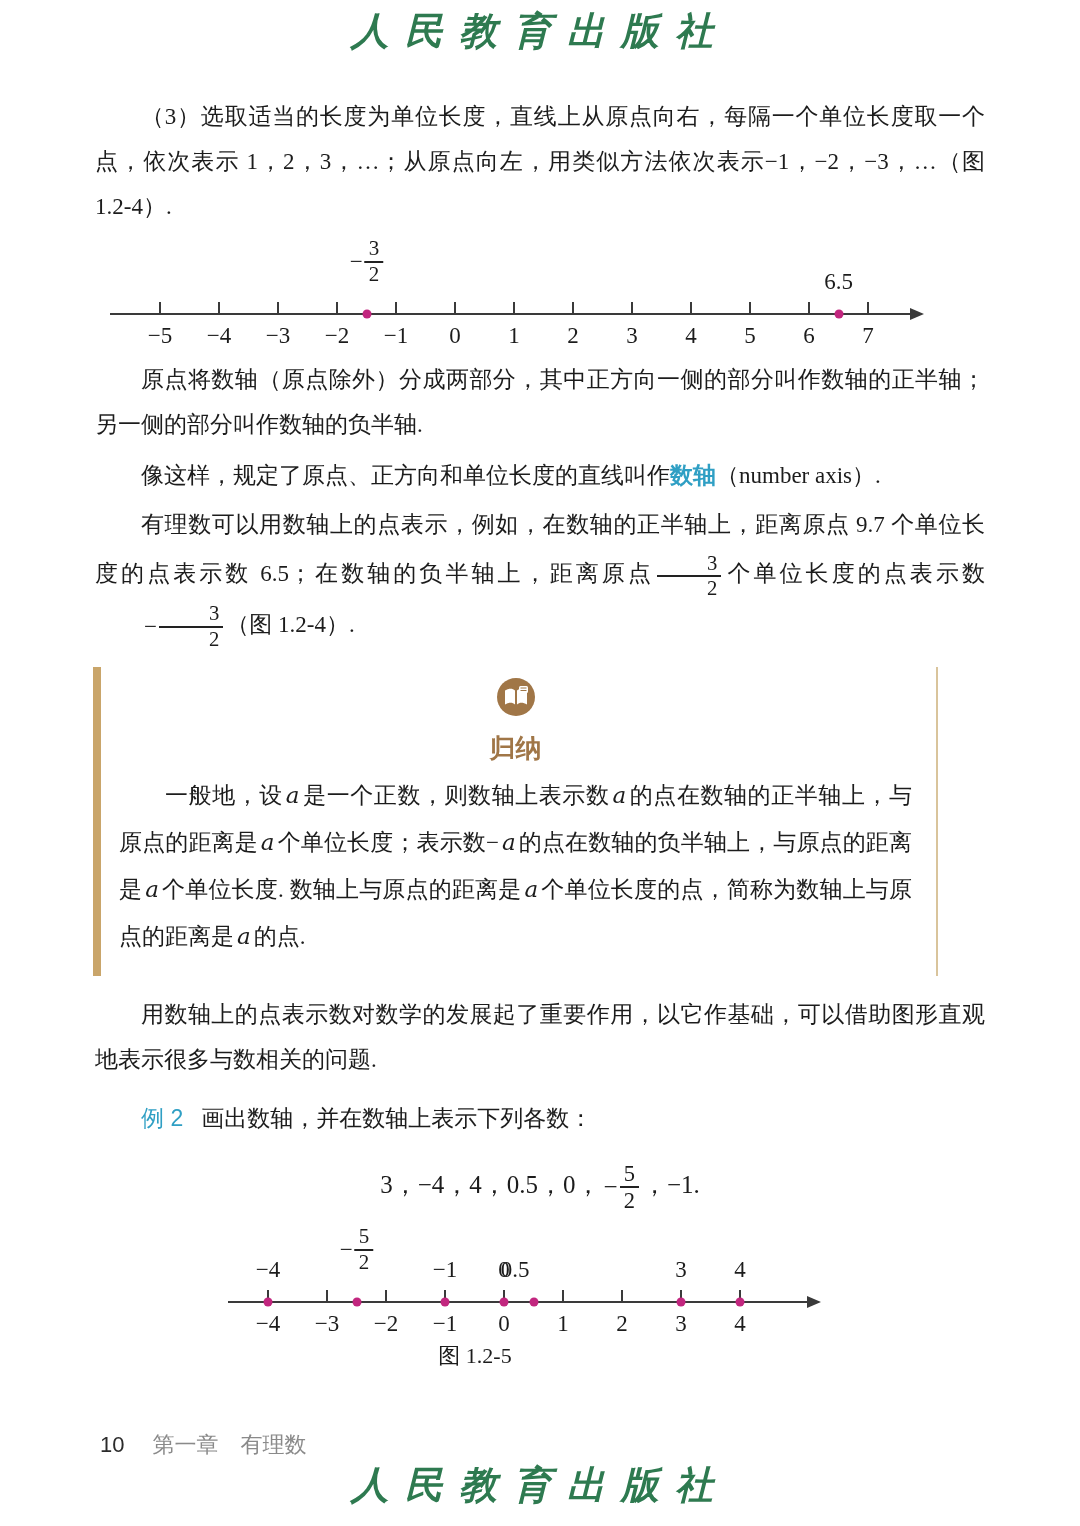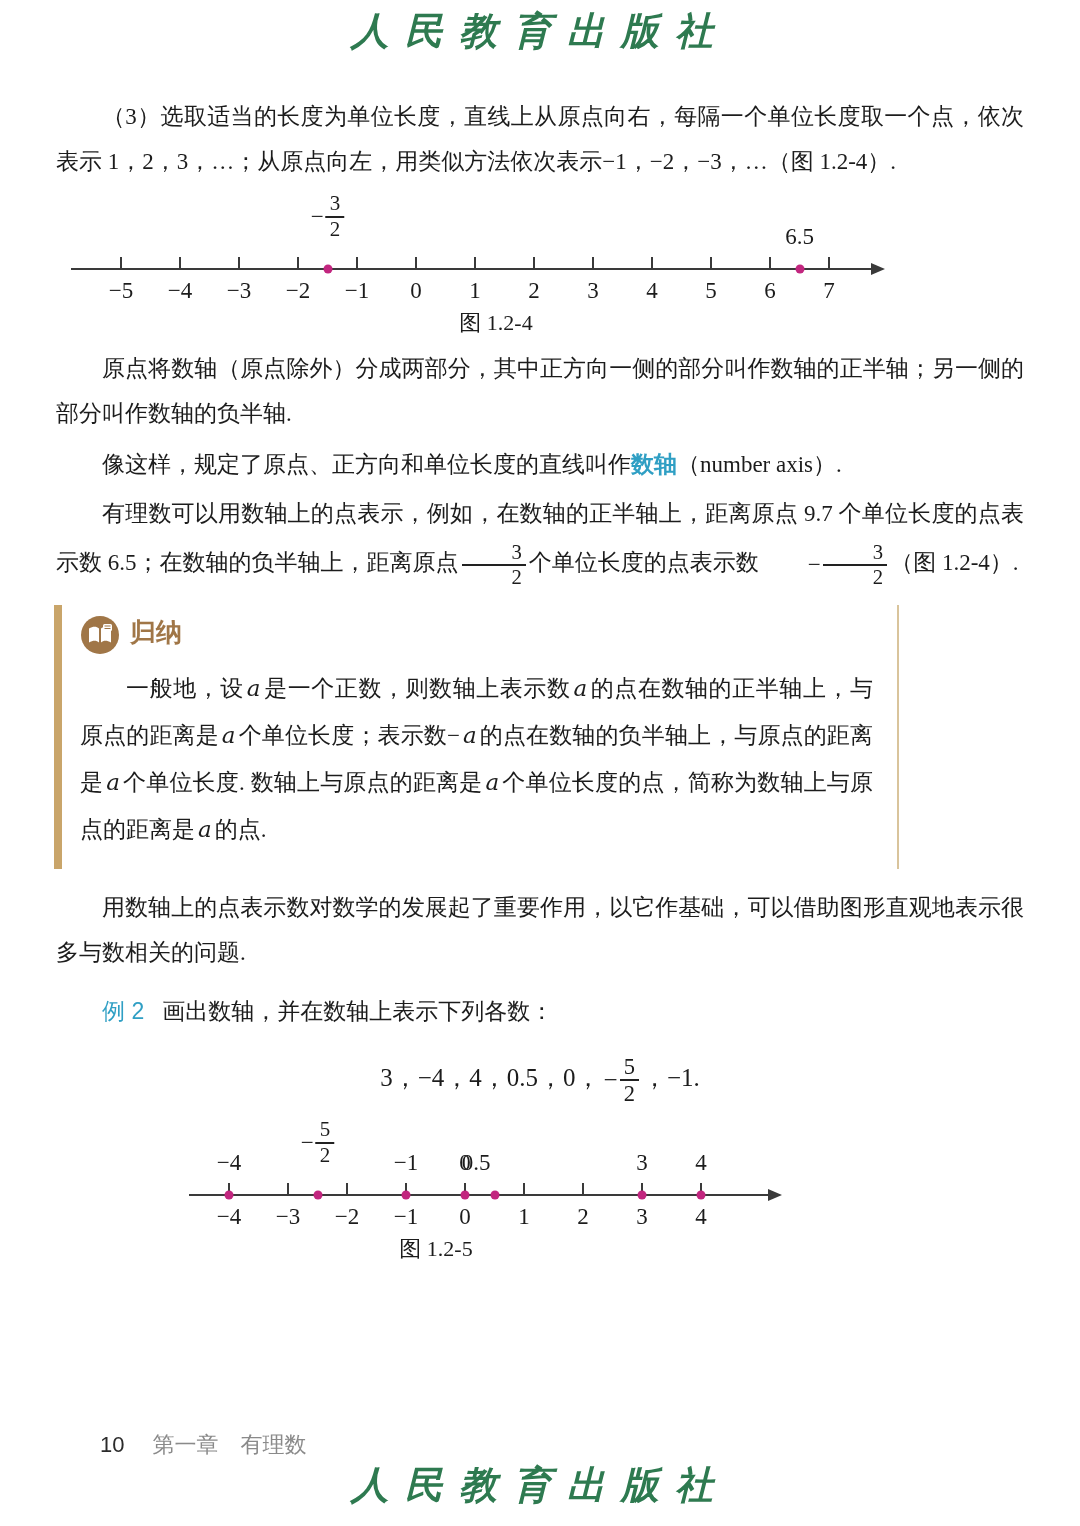--- a/index.html
+++ b/index.html
@@ -2,21 +2,21 @@
 <html><head>
 <meta charset="utf-8">
 <style>
   html,body{margin:0;padding:0;background:#ffffff;}
   .page{
     position:relative;
     width:1080px;height:1526px;
     margin:0 auto;
     background:#ffffff;
     box-sizing:border-box;
-    padding:0 56px;
+    padding:0 95px;
     font-family:"Liberation Serif","DejaVu Serif",serif;
     color:#1c1c1c;
     overflow:hidden;
   }
   
   .logo{
     text-align:center;
     color:#2e7a50;
     font-family:"DejaVu Serif",serif;
     font-style:italic;
@@ -98,22 +98,23 @@
   .summary-box{
     position:relative;
     margin:16px 0 0 -2px;
     width:845px;
     box-sizing:border-box;
     border-left:8px solid #c9a56a;
     border-right:2px solid #d9c49c;
     padding:10px 24px 16px 18px;
   }
   .summary-header{
-    display:flex;gap:10px;
+    display:flex;align-items:center;gap:10px;
     margin-bottom:4px;
+    flex-direction:column;
   }
   .summary-title{
     color:#a07647;
     font-family:"Liberation Sans","DejaVu Sans",sans-serif;
     font-weight:bold;
     font-size:26px;
   }
   .summary-body{
     font-size:23px;line-height:46px;text-align:justify;
     text-indent:2em;margin:6px 0 0 0;
@@ -192,21 +193,20 @@
         <div class="nl-plabel" style="left: 271.5px; top: 2px;"><span class="frac">
             <span class="fsign">−</span>
             <span class="fstack">
               <span class="fnum">3</span>
               <span class="fden">2</span>
             </span>
           </span></div>
         <div class="nl-dot" style="left: 743.5px; top: 79px;"></div>
         <div class="nl-plabel" style="left: 743.5px; top: 34px;">6.5</div>
       </div>
-    <figcaption class="nl-caption">图 1.2-4</figcaption>
   </figure>
 
   <p class="para p3"><span>原点将数轴（原点除外）分成两部分，其中正方向一侧的部分叫作数轴的正半轴；另一侧的部分叫作数轴的负半轴.</span></p>
   <p class="para p2"><span>像这样，规定了原点、正方向和单位长度的直线叫作</span><span class="seg-accent">数轴</span><span>（number axis）.</span></p>
   <p class="para p4"><span>有理数可以用数轴上的点表示，例如，在数轴的正半轴上，距离原点 9.7 个单位长度的点表示数 6.5；在数轴的负半轴上，距离原点</span><span class="frac">
         <span class="fstack">
           <span class="fnum">3</span>
           <span class="fden">2</span>
         </span>
       </span><span>个单位长度的点表示数</span><span class="frac">

